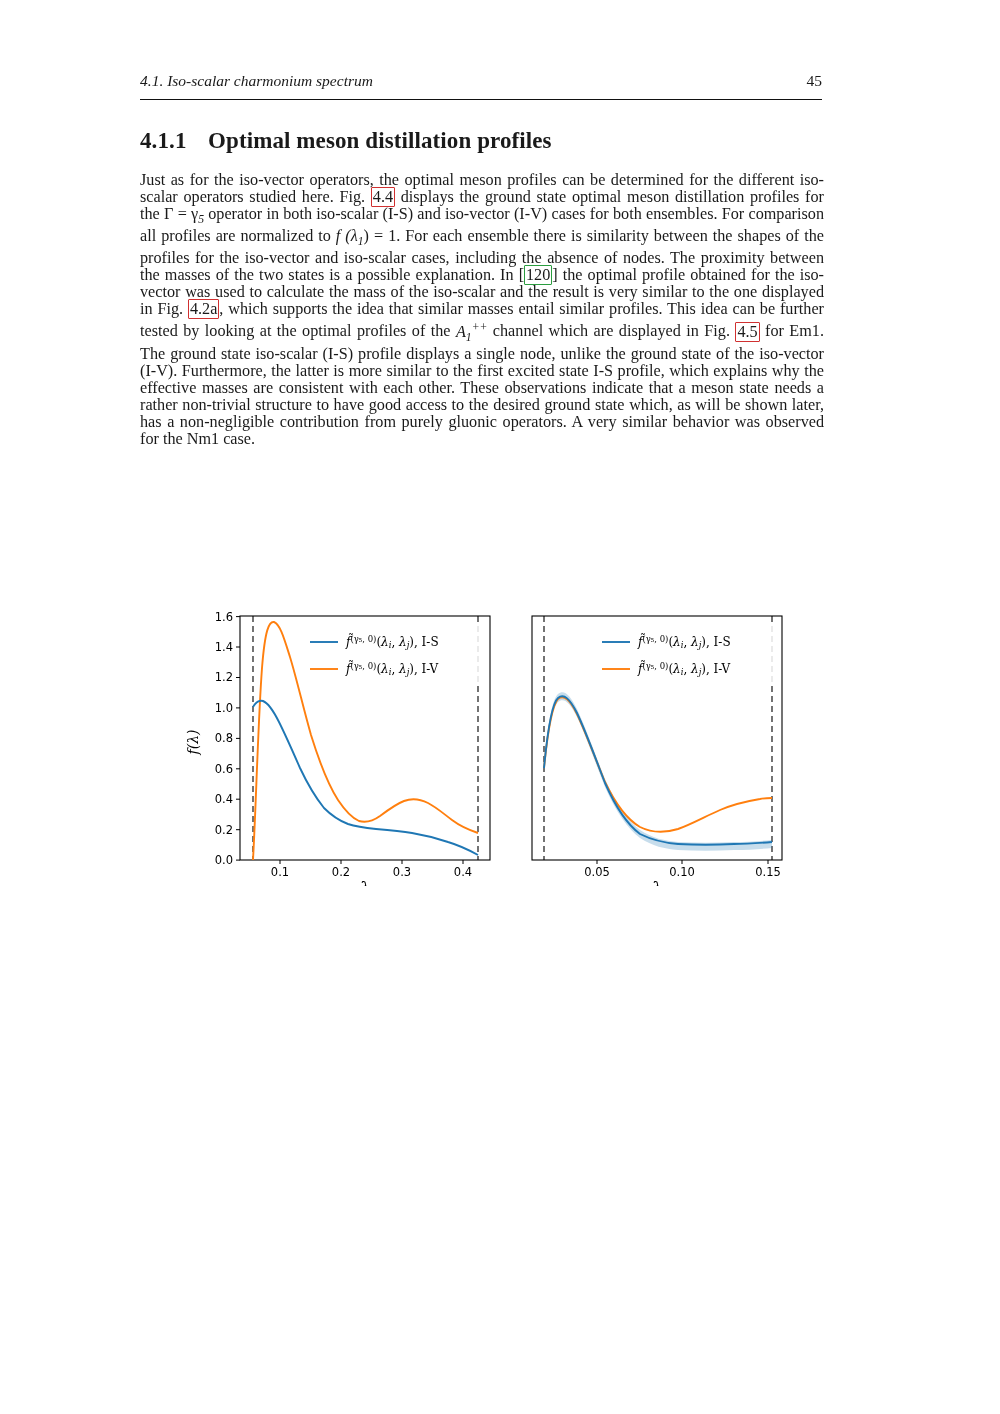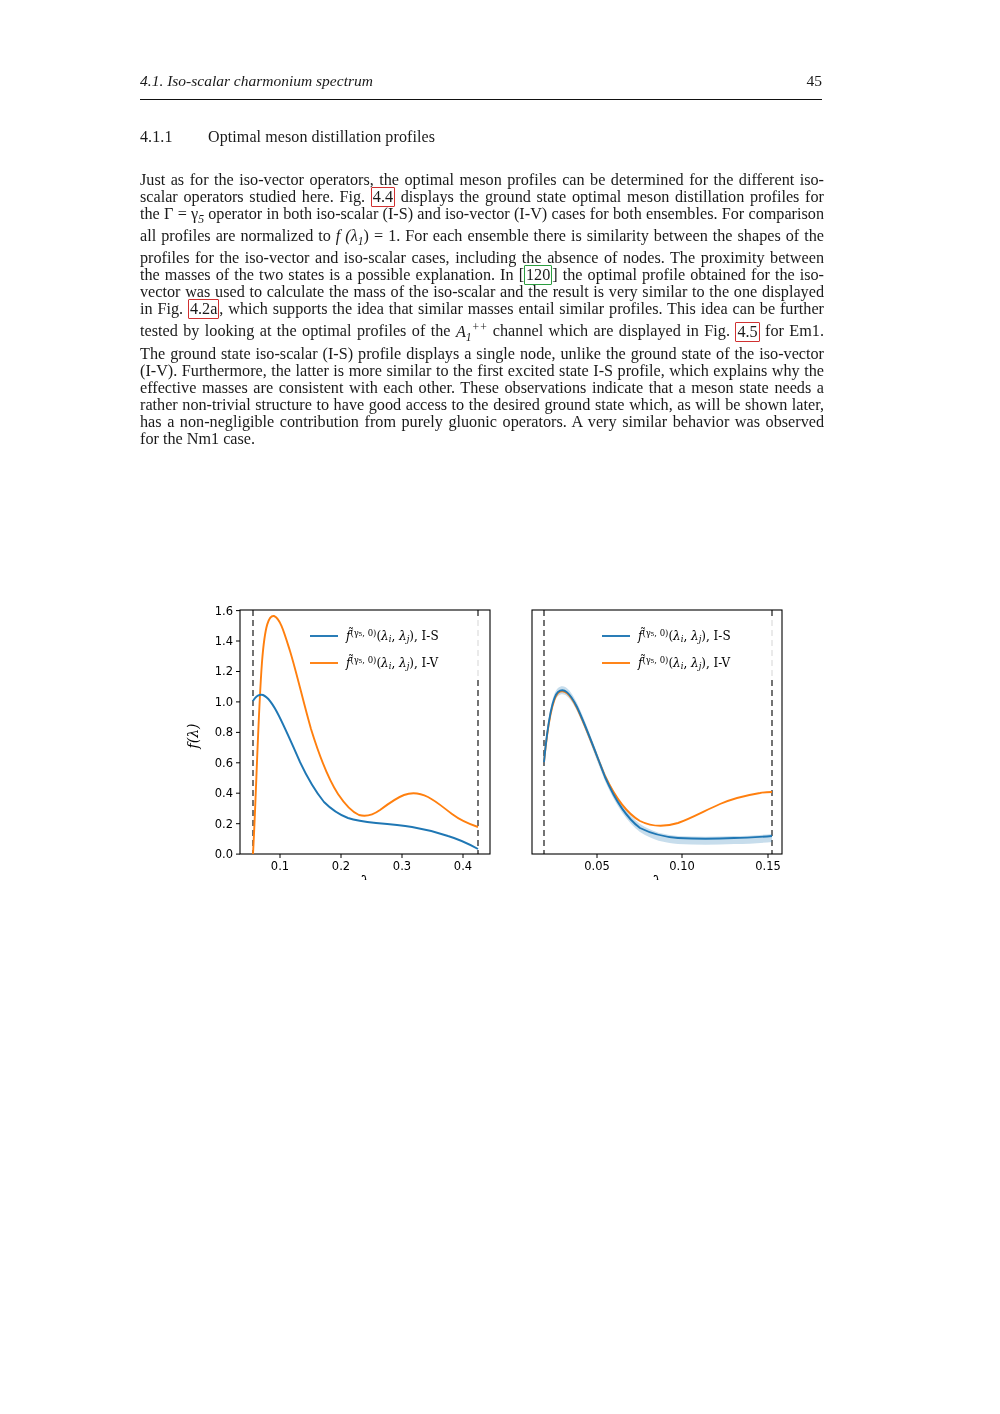--- a/index.html
+++ b/index.html
@@ -48,22 +48,22 @@
     height: 1.2px;
     background: #111;
   }
 
   
   .section-heading {
     position: absolute;
     left: 140px;
     top: 128px;
     width: 682px;
-    font-weight: normal;
-    font-size: 16px;
+    font-weight: bold;
+    font-size: 23px;
     letter-spacing: 0.1px;
   }
   .section-heading .num {
     display: inline-block;
     width: 68px;
   }
 
   
   .body-text {
     position: absolute;
@@ -95,21 +95,21 @@
   .figure {
     position: absolute;
     left: 140px;
     top: 596px;
     width: 684px;
   }
   .plots {
     position: relative;
     width: 684px;
     height: 284px;
-    margin: 0 auto;
+    margin: 6px auto;
   }
   .plot-svg { display: block; }
 </style>
 </head>
 <body>
 
 <div class="page">
 
   <div class="header">
     <span class="header-title">4.1.  Iso-scalar charmonium spectrum</span>

